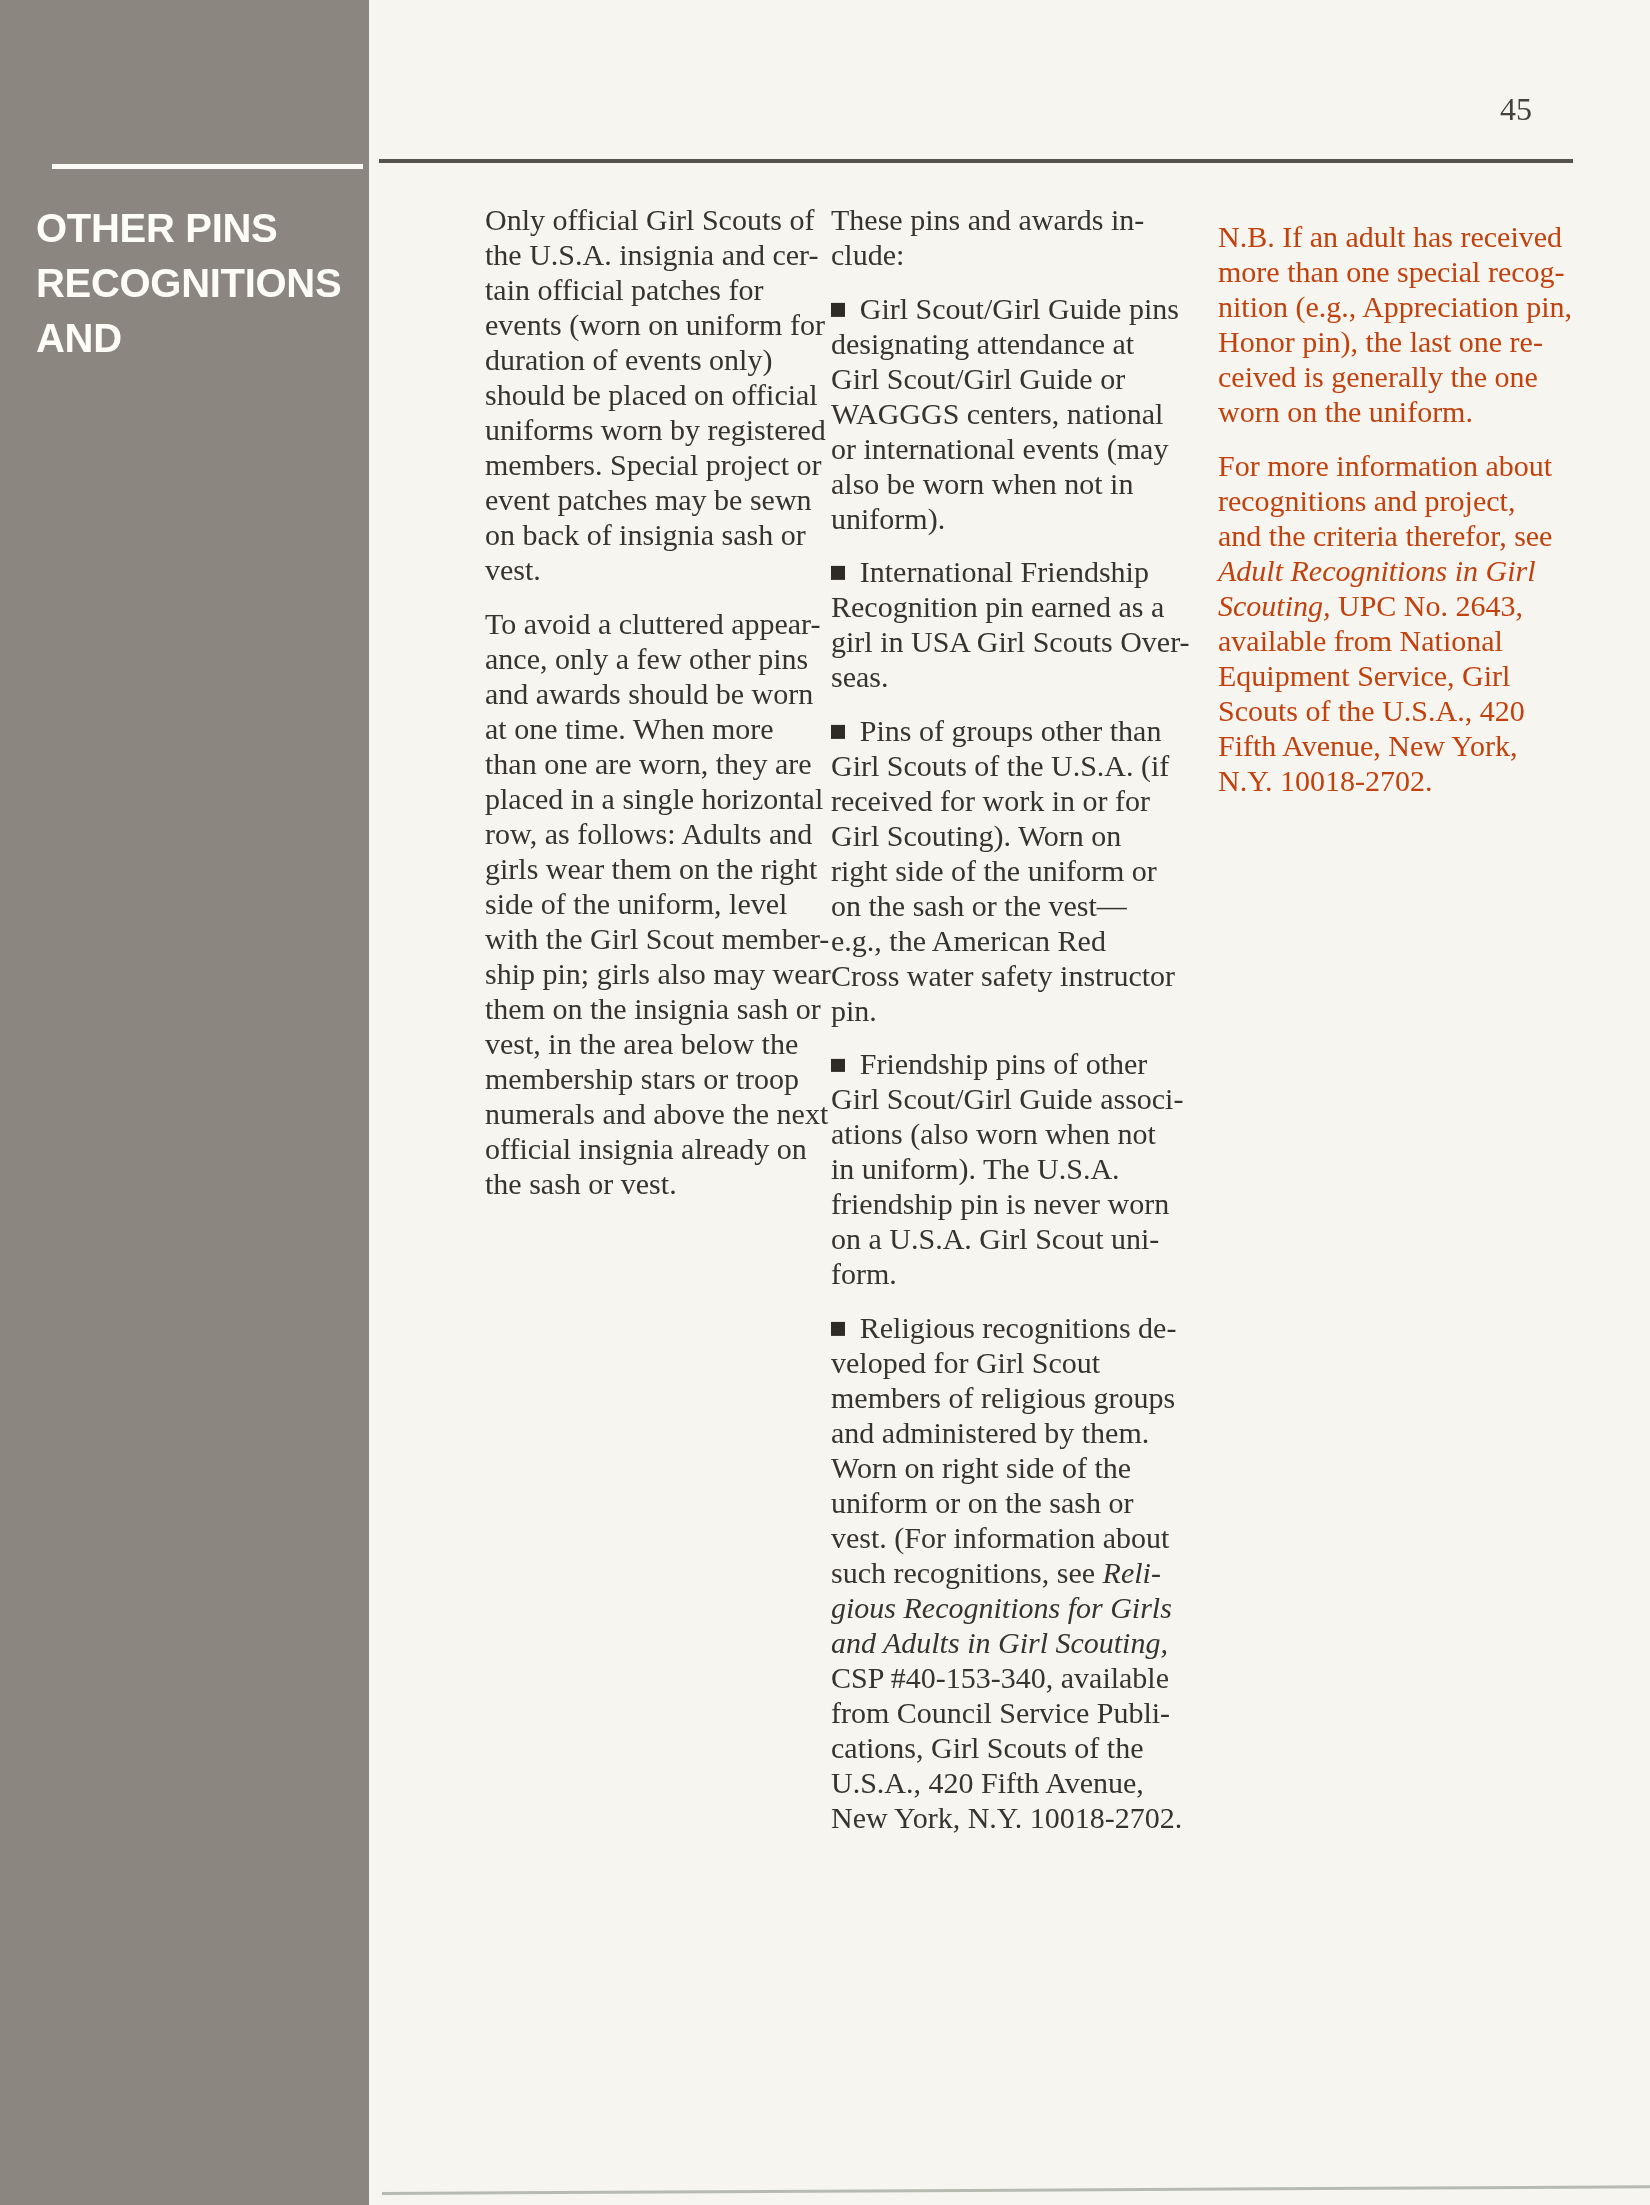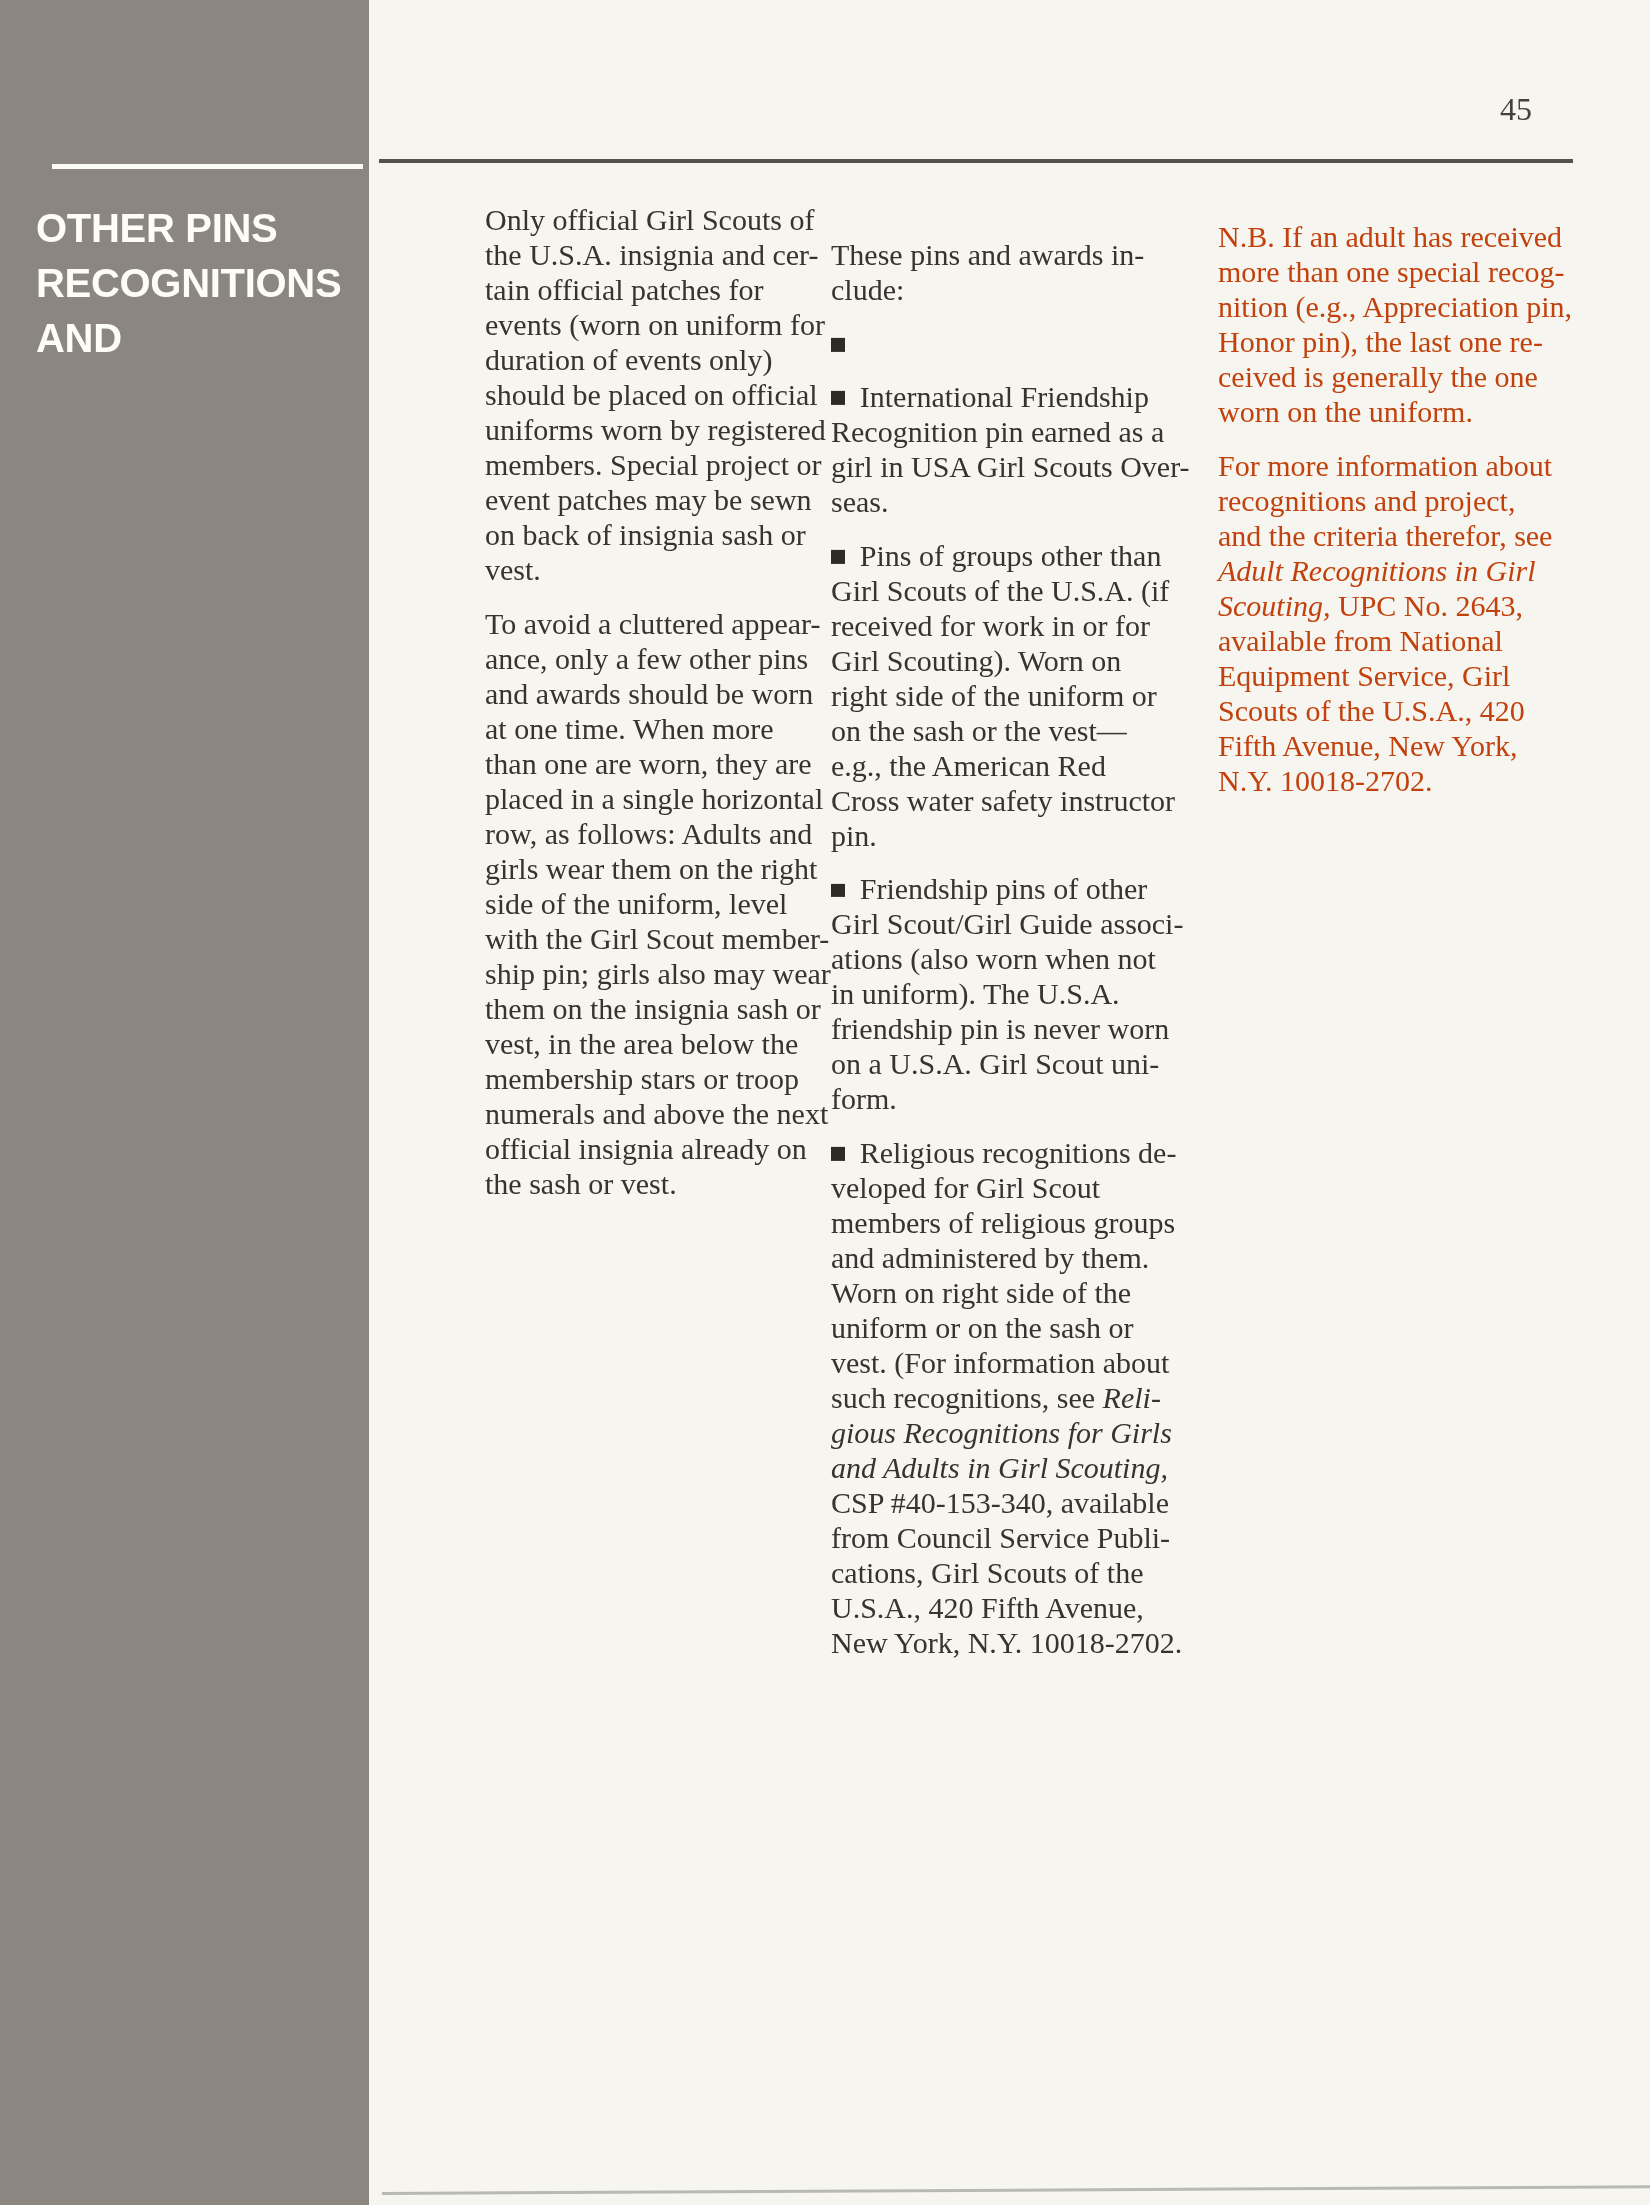--- a/index.html
+++ b/index.html
@@ -105,24 +105,30 @@
 side of the uniform, level
 with the Girl Scout member-
 ship pin; girls also may wear
 them on the insignia sash or
 vest, in the area below the
 membership stars or troop
 numerals and above the next
 official insignia already on
 the sash or vest.</span></div>
   </div>
-<div class="column" id="col-1" style="color: rgb(54, 51, 48); margin-top: 35px;">
+<div class="column" id="col-1" style="color: rgb(54, 51, 48);">
     <div class="para"><span>These pins and awards in-
 clude:</span></div>
-    <div class="para"><span class="bullet-sq"></span></div>
+    <div class="para"><span class="bullet-sq"></span><span>Girl Scout/Girl Guide pins
+designating attendance at
+Girl Scout/Girl Guide or
+WAGGGS centers, national
+or international events (may
+also be worn when not in
+uniform).</span></div>
     <div class="para"><span class="bullet-sq"></span><span>International Friendship
 Recognition pin earned as a
 girl in USA Girl Scouts Over-
 seas.</span></div>
     <div class="para"><span class="bullet-sq"></span><span>Pins of groups other than
 Girl Scouts of the U.S.A. (if
 received for work in or for
 Girl Scouting). Worn on
 right side of the uniform or
 on the sash or the vest—

